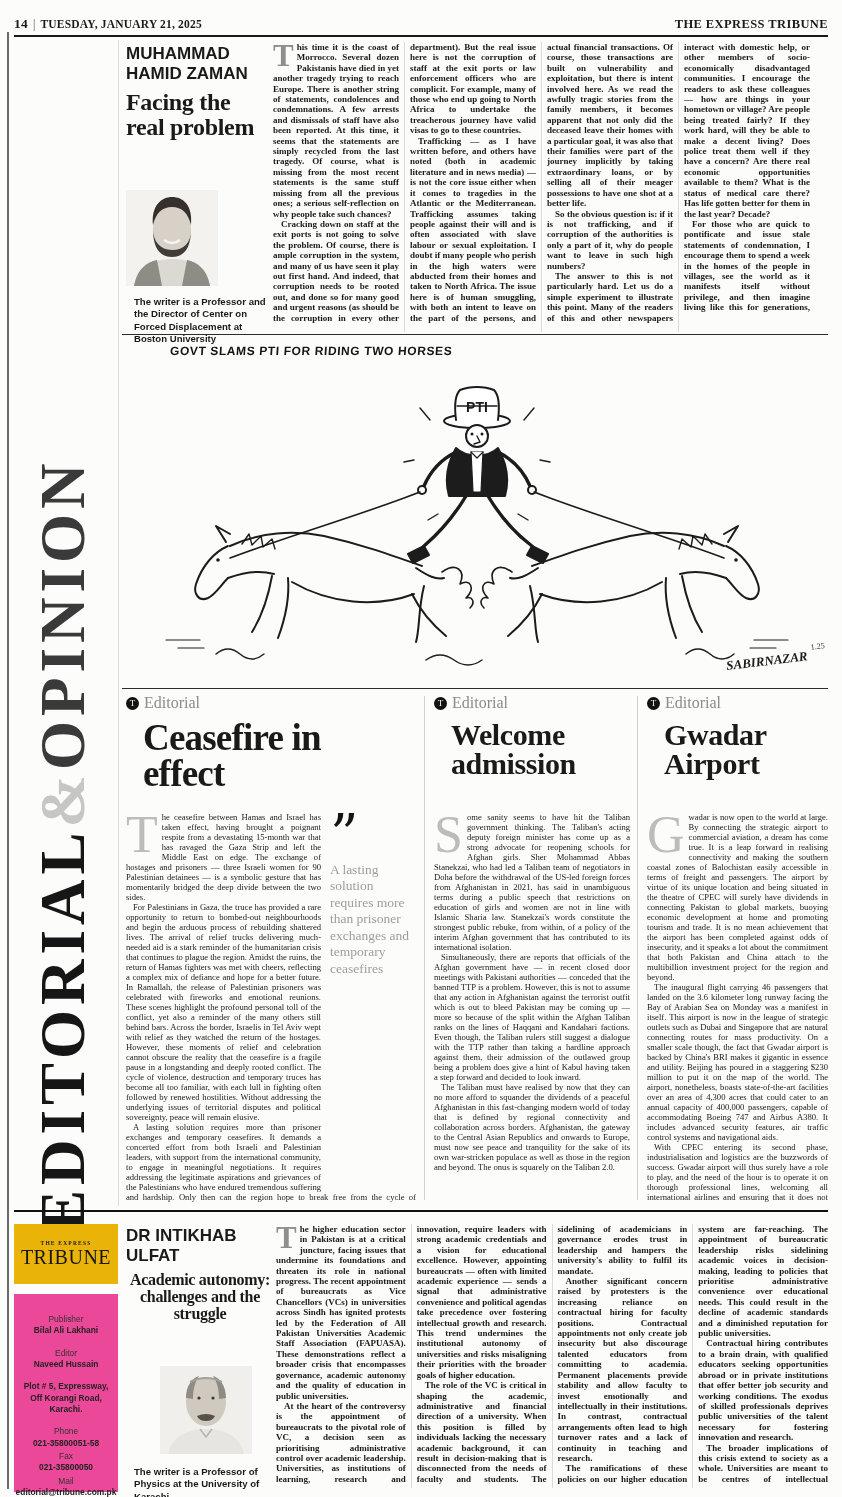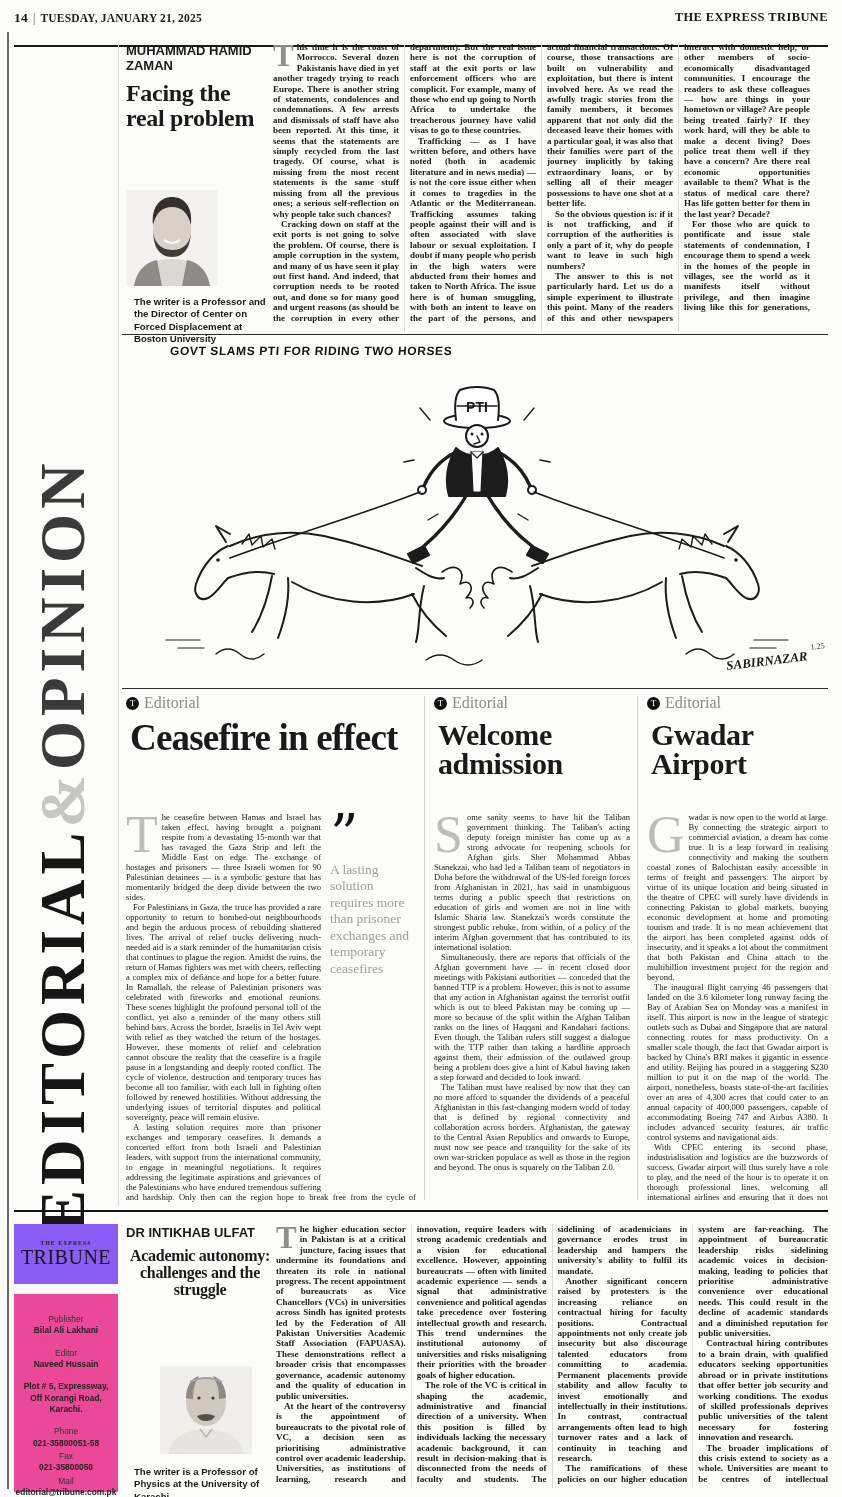--- a/index.html
+++ b/index.html
@@ -1,41 +1,41 @@
 <!DOCTYPE html>
 <html><head>
 <meta charset="utf-8">
 <style>
   html,body{margin:0;padding:0;background:#e9e9e7;}
   .page{position:relative;width:842px;height:1497px;background:#fcfcfa;margin:0 auto;
         font-family:"Liberation Serif",serif;color:#1a1a1a;overflow:hidden;}
   
   .hdr{position:absolute;left:14px;right:14px;top:10px;height:22px;border-bottom:2px solid #1a1a1a;
-       display:flex;justify-content:space-between;align-items:flex-start;padding-bottom:13px;font-weight:bold;}
+       display:flex;justify-content:space-between;align-items:flex-end;padding-bottom:3px;font-weight:bold;}
   .hdr-left{font-size:11.5px;letter-spacing:.2px;}
   .hdr-left .pg{font-size:13.5px;}
   .hdr-left .sep{margin:0 5px;font-weight:normal;color:#555;}
   .hdr-right{font-size:12.5px;letter-spacing:.4px;}
   
   .edge-line{position:absolute;left:7px;top:32px;bottom:8px;width:2px;background:#6a6a68;}
   .vbanner{position:absolute;left:12px;top:52px;width:102px;height:1180px;
            writing-mode:vertical-rl;transform:rotate(180deg);
            font-family:"Liberation Serif",serif;font-weight:bold;font-size:63px;letter-spacing:5px;
            text-align:left;line-height:102px;}
   .vb-w1{color:#161616;}
   .vb-amp{color:#c6c6c4;}
   .vb-w2{color:#3a3a3a;}
   .rule-sidebar{position:absolute;left:118px;top:40px;height:1166px;width:1px;background:#dddcd8;}
   
   .hrule{position:absolute;background:#2c2c2c;height:1px;}
   .r1{left:122px;top:334px;width:706px;}
   .r2{left:122px;top:688px;width:706px;}
   .r3{left:14px;top:1210px;width:814px;height:2px;background:#111;}
   
-  .author-block h3{font-family:"Liberation Sans",sans-serif;font-size:13px;line-height:1.15;margin:0 0 7px;}
+  .author-block h3{font-family:"Liberation Sans",sans-serif;font-size:17px;line-height:1.15;margin:0 0 7px;}
   .author-block h1{font-size:24px;line-height:1.05;margin:0;font-weight:bold;letter-spacing:-0.3px;}
   .byline-note{font-family:"Liberation Sans",sans-serif;font-weight:bold;font-size:9.6px;line-height:1.3;margin:8px;}
   
   .story-top{position:absolute;left:126px;top:42px;width:702px;height:292px;}
   .story-top .author-block{position:absolute;left:0;top:2px;width:142px;height:290px;}
   .story-top .avatar{position:absolute;left:0;top:146px;}
   .story-top .byline-note{position:absolute;left:0;top:244px;width:140px;}
   .cols{column-gap:11px;column-rule:1px solid #dcdbd7;text-align:justify;overflow:hidden;
         font-size:9px;line-height:10.4px;}
   .cols p{margin:0;text-indent:8px;font-weight:bold;}
@@ -51,35 +51,35 @@
   .editorials{position:absolute;left:126px;top:694px;width:702px;height:512px;}
   .ed{position:absolute;top:0;height:512px;overflow:hidden;}
   .ed1{left:0;width:290px;}
   .ed2{left:308px;width:196px;}
   .ed3{left:521px;width:181px;}
   .ed-sep{position:absolute;top:2px;height:504px;width:1px;background:#d3d2ce;}
   .sep1{left:298px;} .sep2{left:511px;}
   .ed-label{display:flex;gap:5px;align-items:center;font-size:16px;color:#8b8b89;}
   .ed-icon{width:13px;height:13px;border-radius:50%;background:#121212;color:#fff;font-size:9px;
            display:flex;align-items:center;justify-content:center;font-family:"Liberation Serif",serif;}
-  .ed h2{margin:8px 4px 0;line-height:0.98;font-weight:bold;letter-spacing:-0.8px;}
+  .ed h2{margin:8px 17px 0;line-height:0.98;font-weight:bold;letter-spacing:-0.8px;}
   .ed1 h2{font-size:37px;}
   .ed2 h2,.ed3 h2{font-size:30px;letter-spacing:-0.4px;}
   .ed-body{position:absolute;top:118px;left:0;right:0;bottom:4px;font-size:8.6px;line-height:10px;
            text-align:justify;overflow:hidden;}
   .ed-flow p{margin:0;text-indent:7px;}
   .ed-flow p:first-child{text-indent:0;}
   .ed-flow p:first-child::first-letter{float:left;font-size:52px;line-height:42px;padding:2px 4px 0 0;color:#bcbcba;}
   .pullquote{float:right;width:86px;height:378px;margin-left:9px;padding-top:2px;}
   .pq-mark{font-size:56px;line-height:42px;color:#141414;font-family:"DejaVu Serif",serif;letter-spacing:-4px;}
   .pullquote p{font-size:13.5px;line-height:1.22;color:#9d9d9b;margin:6px 0 0;text-align:left;text-indent:0;}
   
   .bottom{position:absolute;left:14px;top:1222px;width:814px;height:270px;}
   .masthead-box{position:absolute;left:0;top:2px;width:104px;height:268px;}
-  .logo-box{height:60px;background:#8b5cf6;display:flex;flex-direction:column;align-items:center;justify-content:center;}
+  .logo-box{height:60px;background:#eab308;display:flex;flex-direction:column;align-items:center;justify-content:center;}
   .logo-top{font-size:5.5px;letter-spacing:1.2px;font-weight:bold;color:#222;}
   .logo-main{font-size:20px;letter-spacing:.5px;color:#161616;}
   .info-box{position:absolute;top:70px;left:0;right:0;bottom:0;background:#ec4899;
             font-family:"Liberation Sans",sans-serif;font-size:8.4px;line-height:1.35;
             text-align:center;padding-top:18px;color:#222;}
   .ib-label{margin-top:11px;font-weight:normal;color:#333;}
   .ib-label.first{margin-top:2px;}
   .ib-value{font-weight:bold;}
   .bottom .author-block{position:absolute;left:112px;top:4px;width:148px;height:264px;}
   .bottom .author-block h1{font-size:16px;text-align:center;}

